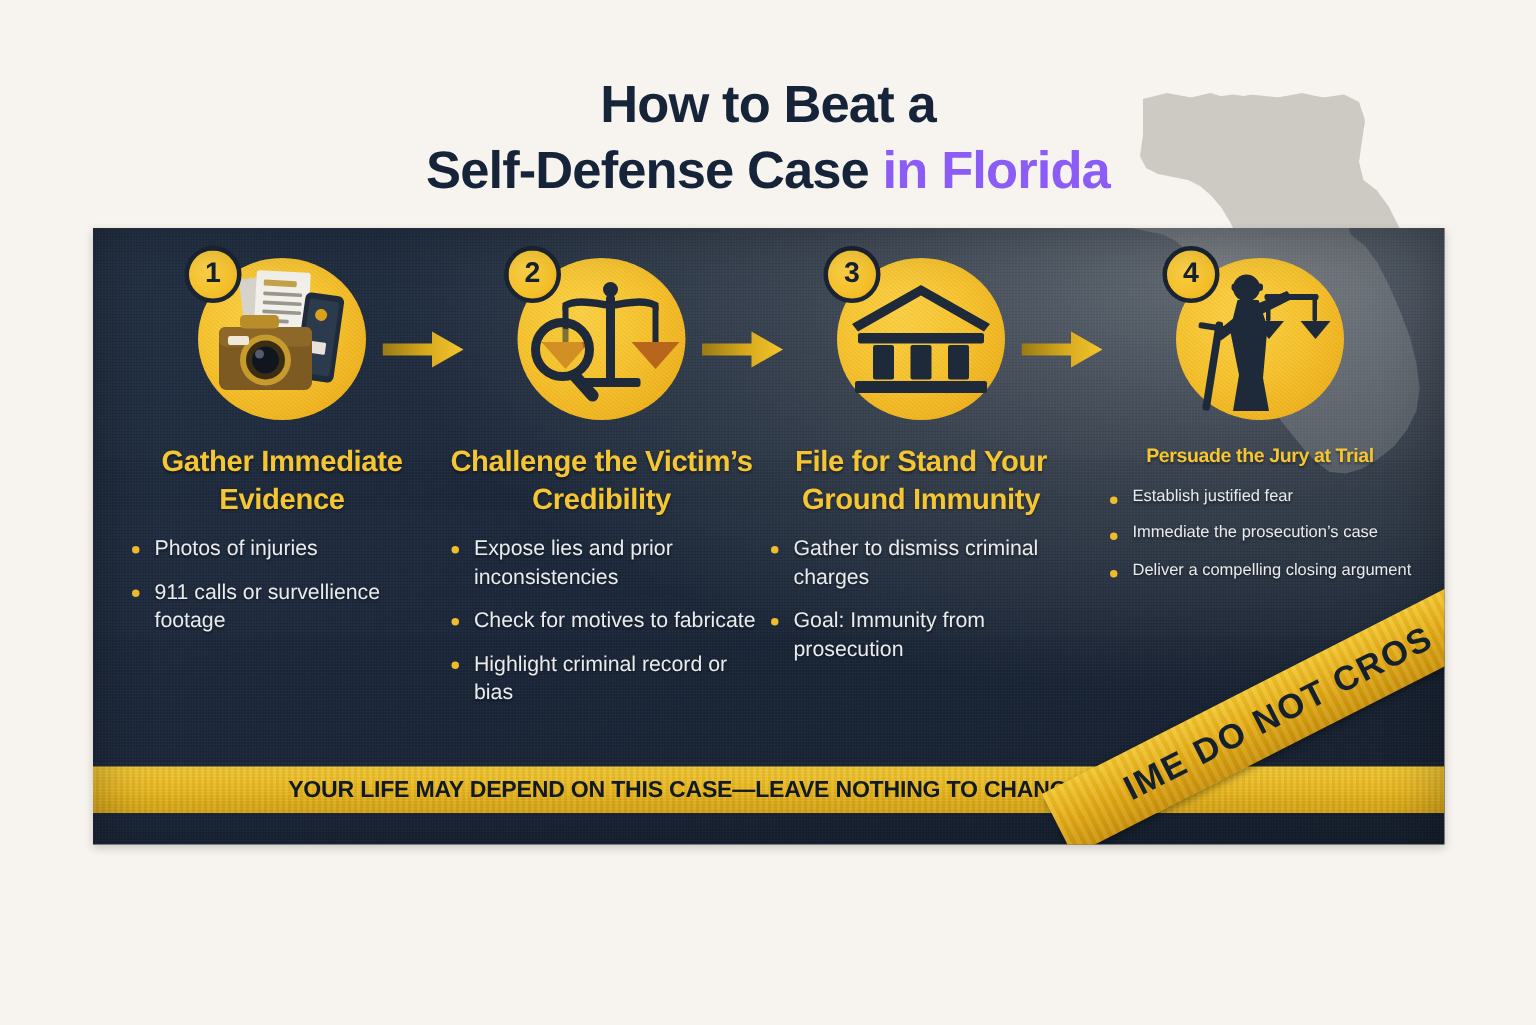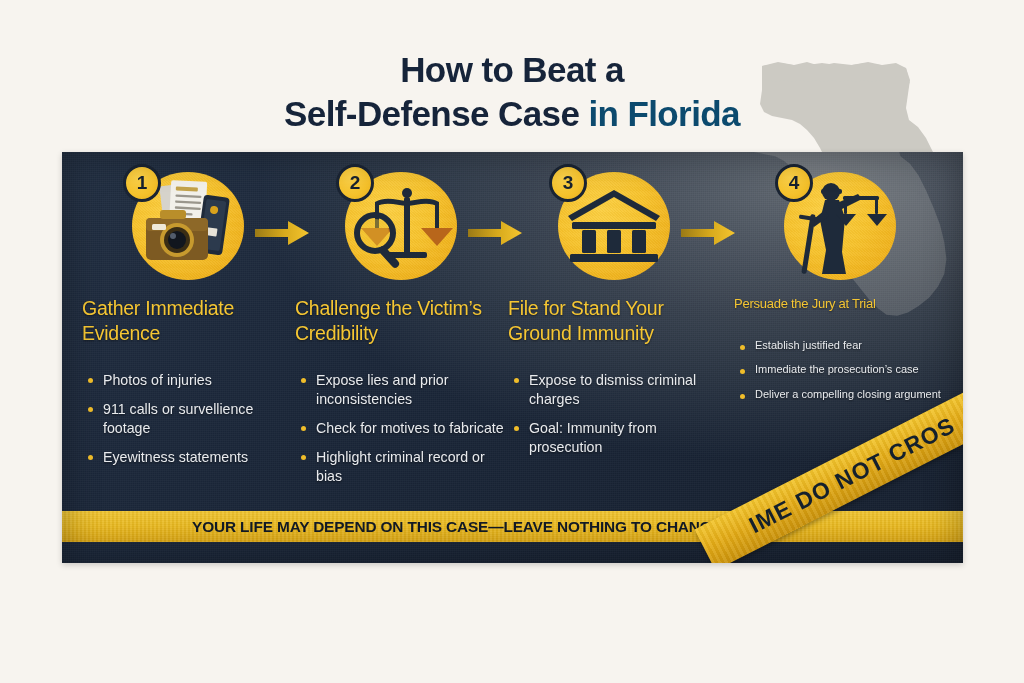--- a/index.html
+++ b/index.html
@@ -46,21 +46,21 @@
     z-index: 3;
   }
   .title-line {
     font-size: 35px;
     font-weight: 700;
     color: #16243a;
     letter-spacing: -0.6px;
     line-height: 1.26;
     white-space: nowrap;
   }
-  .title-accent { color: #0c4a6e; }
+  .title-accent { color: #8b5cf6; }
 
   
   #panel {
     position: absolute;
     left: 62px;
     top: 152px;
     width: 901px;
     height: 411px;
     background:
       radial-gradient(ellipse at 82% 8%, rgba(210,210,205,0.38) 0%, rgba(210,210,205,0.16) 26%, rgba(0,0,0,0) 52%),
@@ -162,24 +162,25 @@
     z-index: 3;
   }
   .arrow-1 { left: 193px; }
   .arrow-2 { left: 406px; }
   .arrow-3 { left: 619px; }
 
   
   .step-title {
     color: #f5c633;
     font-size: 19.5px;
-    font-weight: 400;
+    font-weight: 700;
     line-height: 1.28;
+    text-align: center;
     letter-spacing: -0.25px;
-    margin-bottom: 25px;
+    margin-bottom: 11px;
     text-shadow: 0 1px 2px rgba(0,0,0,0.45);
   }
   .step-4 .step-title { font-size: 13px; }
 
   .bullets { list-style: none; padding-left: 4px; }
   .bullets li {
     position: relative;
     color: #e9ebee;
     font-size: 14.2px;
     line-height: 1.34;
@@ -374,21 +375,20 @@
             <circle cx="45" cy="70" r="9" fill="#11161e"></circle>
             <circle cx="41" cy="66" r="3" fill="#6e7b8c" opacity="0.7"></circle>
             <rect x="20" y="54" width="14" height="6" rx="1.5" fill="#efe9d8"></rect>
           </svg>
           <div class="num-badge">1</div>
         </div>
         <div class="step-title">Gather Immediate Evidence</div>
         <ul class="bullets">
           <li>Photos of injuries</li>
           <li>911 calls or survellience footage</li>
-          <li>Eyewitness statements</li>
         </ul>
       </div>
 
       <div class="step step-2">
         <div class="circle-wrap">
           <div class="gold-circle"></div>
           <svg class="step-icon" viewBox="0 0 112 112" xmlns="http://www.w3.org/2000/svg">
             <g fill="#1e2a3a">
               <circle cx="62" cy="23" r="5"></circle>
               <rect x="59" y="27" width="6" height="58" rx="2"></rect>
@@ -425,21 +425,21 @@
               <rect x="12" y="84" width="88" height="8" rx="1.5"></rect>
               <rect x="24" y="60" width="14" height="23" rx="1.5"></rect>
               <rect x="49" y="60" width="14" height="23" rx="1.5"></rect>
               <rect x="74" y="60" width="14" height="23" rx="1.5"></rect>
             </g>
           </svg>
           <div class="num-badge">3</div>
         </div>
         <div class="step-title">File for Stand Your Ground Immunity</div>
         <ul class="bullets">
-          <li>Expose to dismiss criminal charges</li>
+          <li>Gather to dismiss criminal charges</li>
           <li>Goal: Immunity from prosecution</li>
         </ul>
       </div>
 
       <div class="step step-4">
         <div class="circle-wrap">
           <div class="gold-circle"></div>
           <svg class="step-icon" viewBox="0 0 112 112" xmlns="http://www.w3.org/2000/svg">
             <g fill="#1e2a3a">
 

